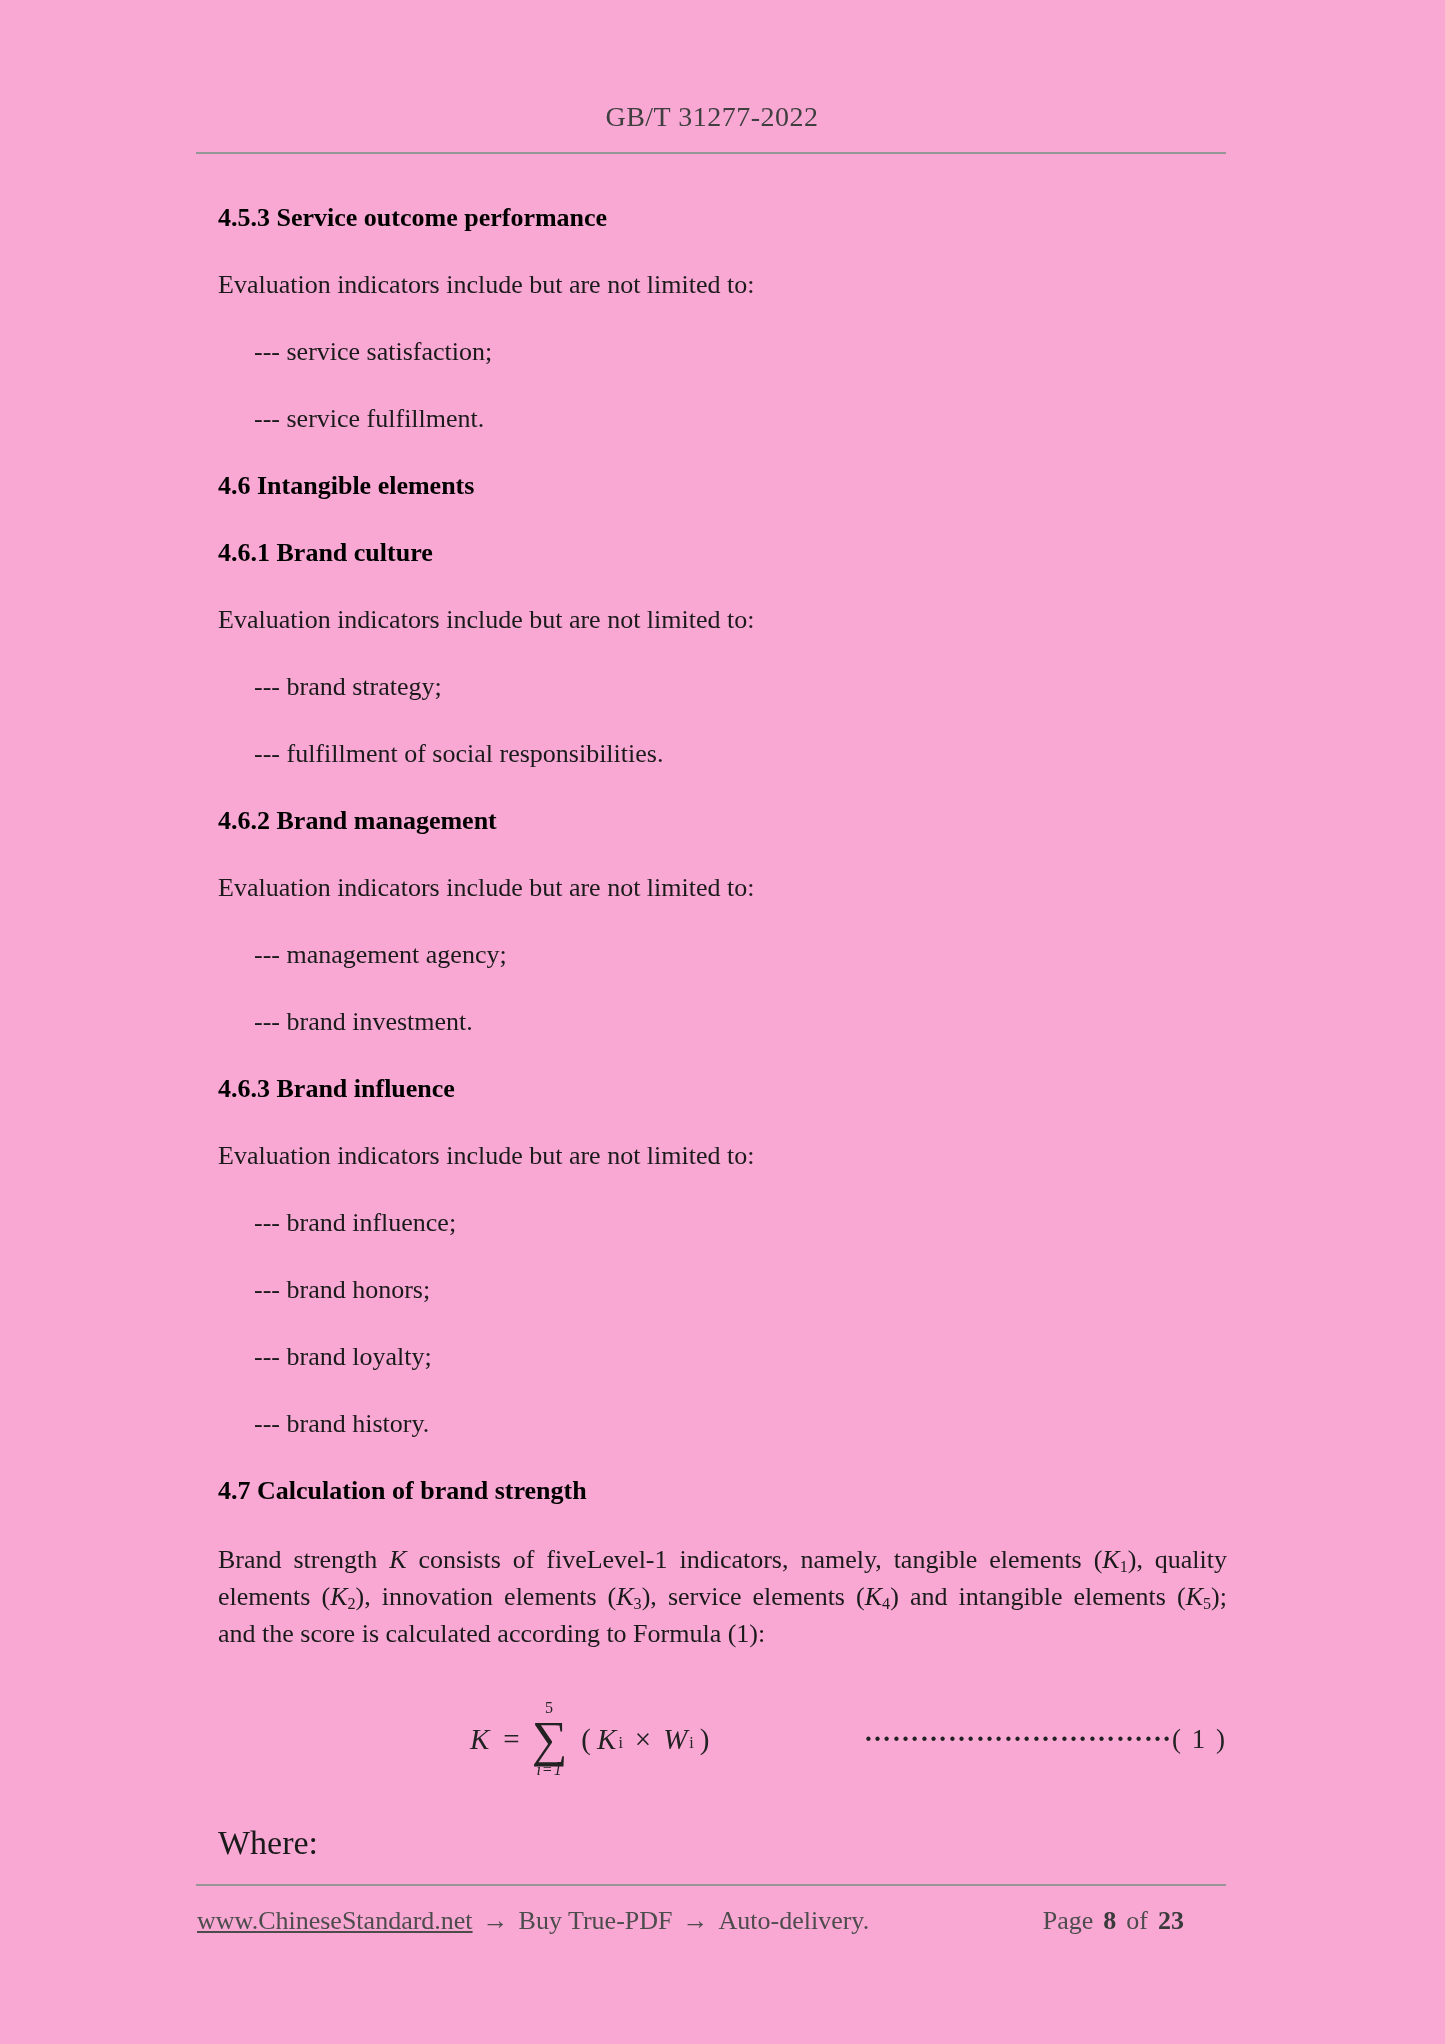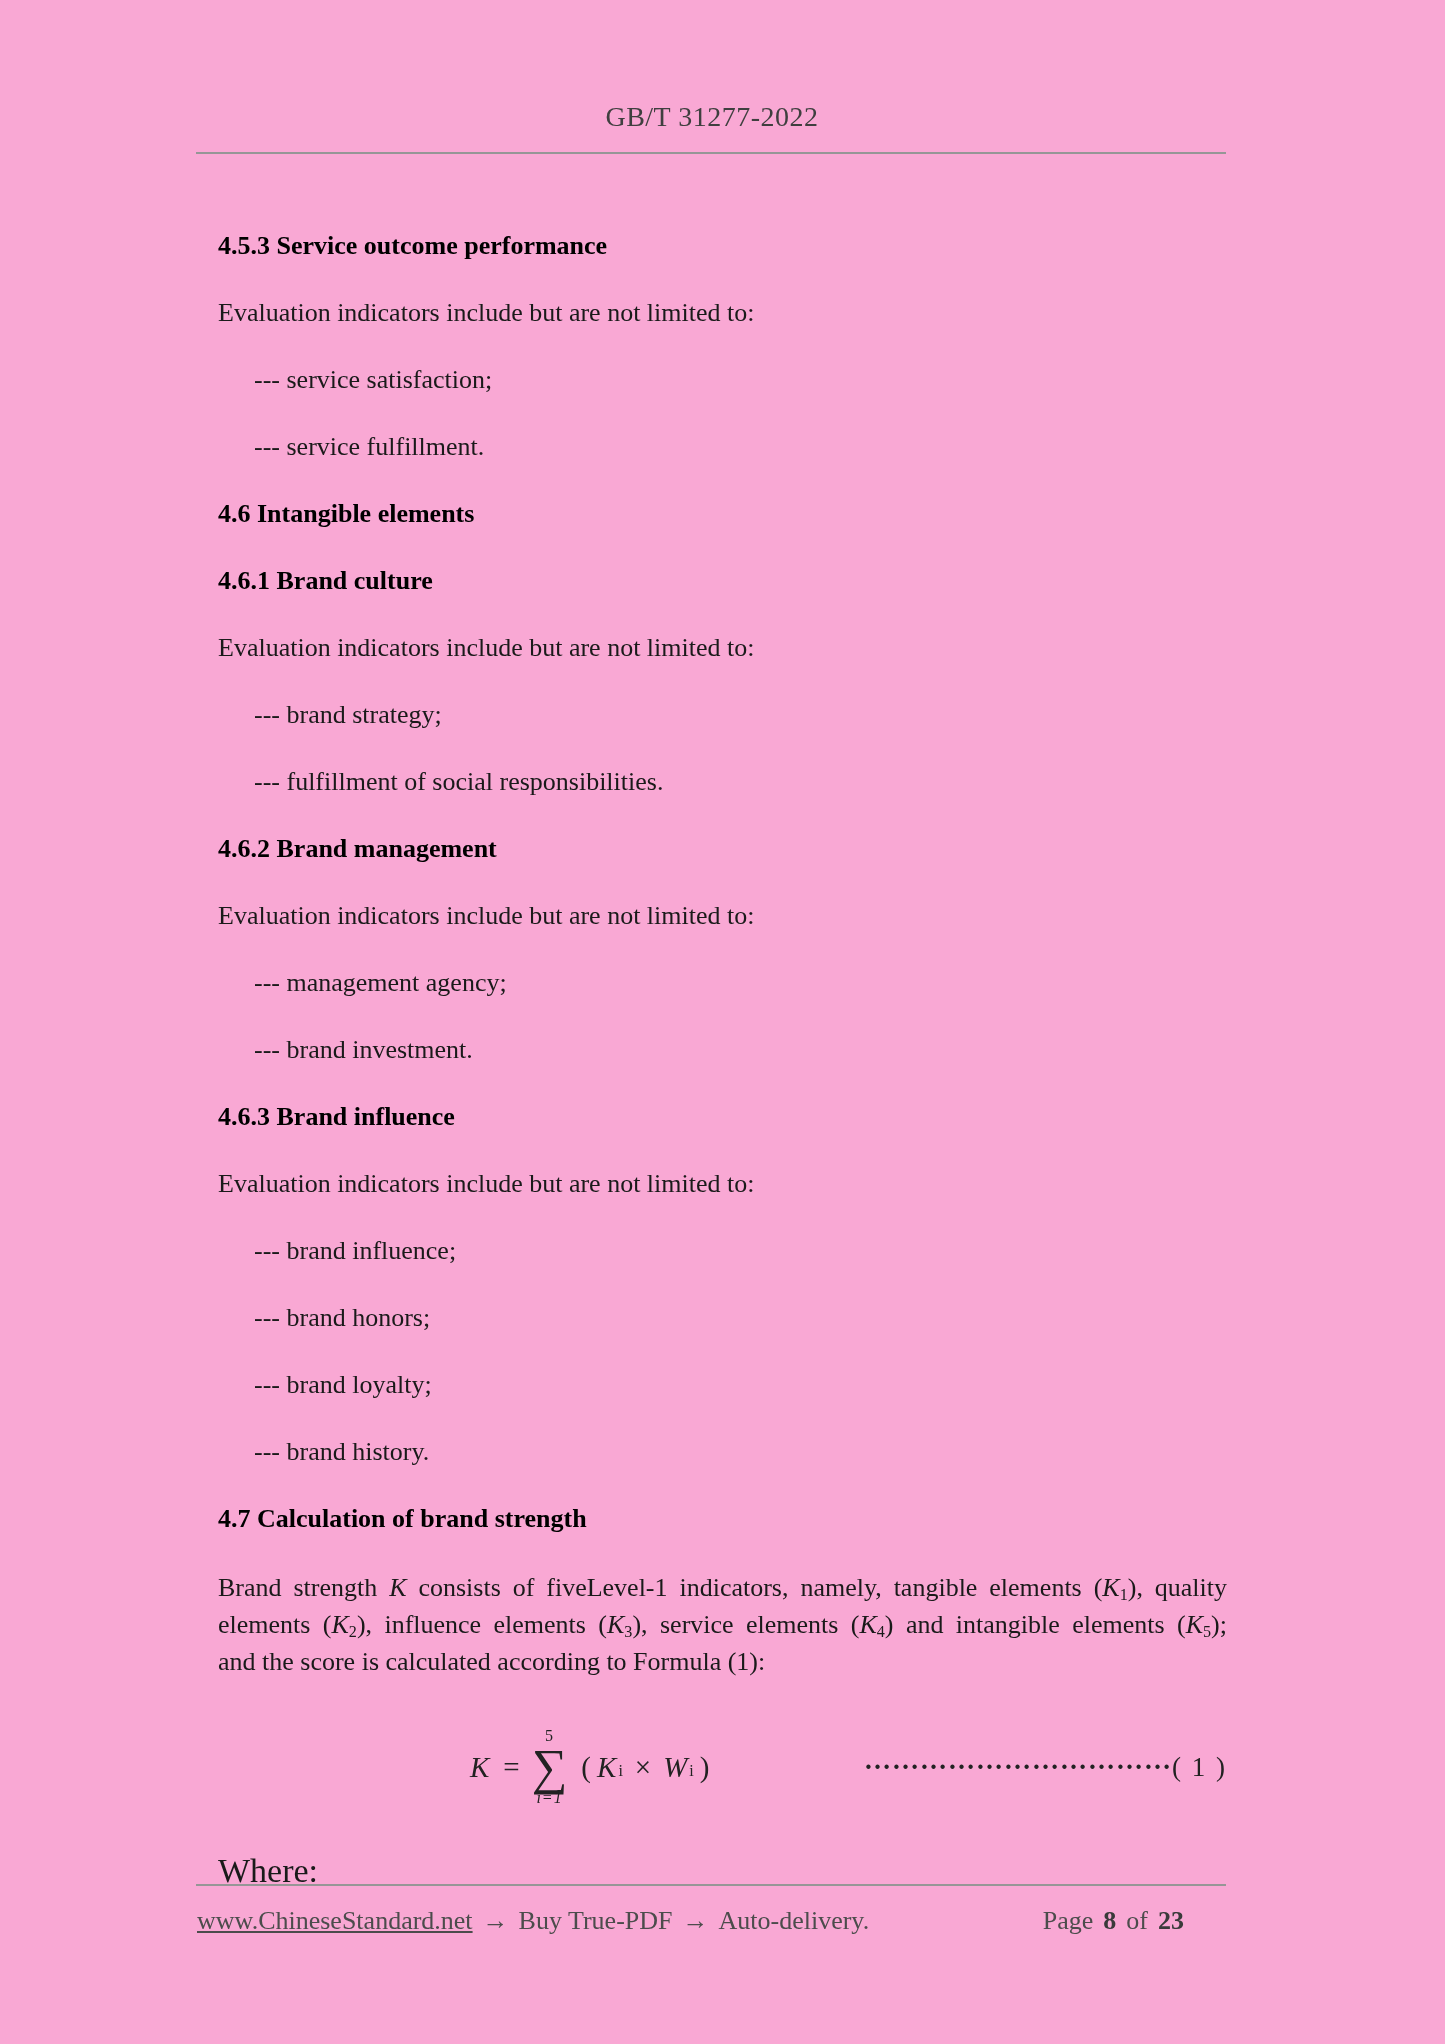--- a/index.html
+++ b/index.html
@@ -40,21 +40,20 @@
   .content {
     position: absolute;
     top: 201px; left: 218px; width: 1009px;
     font-size: 26px;
   }
   .content-line {
     height: 33px;
     line-height: 33px;
     margin-bottom: 34px;
     white-space: nowrap;
-    margin-top: 28px;
   }
   .content-line.heading { font-weight: bold; color: var(--heading); }
   .content-line.dash { padding-left: 36px; }
   .it { font-style: italic; }
   
   .para { line-height: 37px; }
   .para-line {
     text-align: justify;
     text-align-last: justify;
     height: 37px;
@@ -168,21 +167,21 @@
     <div class="content-line heading">4.6.3 Brand influence</div>
     <div class="content-line">Evaluation indicators include but are not limited to:</div>
     <div class="content-line dash">--- brand influence;</div>
     <div class="content-line dash">--- brand honors;</div>
     <div class="content-line dash">--- brand loyalty;</div>
     <div class="content-line dash">--- brand history.</div>
     <div class="content-line heading">4.7 Calculation of brand strength</div>
 
     <div class="para">
       <div class="para-line"><span>Brand strength </span><span class="it">K</span><span> consists of fiveLevel-1 indicators, namely, tangible elements (</span><span class="it">K</span><sub>1</sub><span>), quality</span></div>
-      <div class="para-line"><span>elements (</span><span class="it">K</span><sub>2</sub><span>), influence elements (</span><span class="it">K</span><sub>3</sub><span>), service elements (</span><span class="it">K</span><sub>4</sub><span>) and intangible elements (</span><span class="it">K</span><sub>5</sub><span>);</span></div>
+      <div class="para-line"><span>elements (</span><span class="it">K</span><sub>2</sub><span>), innovation elements (</span><span class="it">K</span><sub>3</sub><span>), service elements (</span><span class="it">K</span><sub>4</sub><span>) and intangible elements (</span><span class="it">K</span><sub>5</sub><span>);</span></div>
       <div class="para-line last"><span>and the score is calculated according to Formula (1):</span></div>
     </div>
 
     <div class="formula-row">
       <div class="f-math">
         <span class="f-var it">K</span>
         <span class="f-eq">=</span>
         <span class="f-sigma">
           <span class="f-sup">5</span>
           <span class="f-sym">∑</span>

